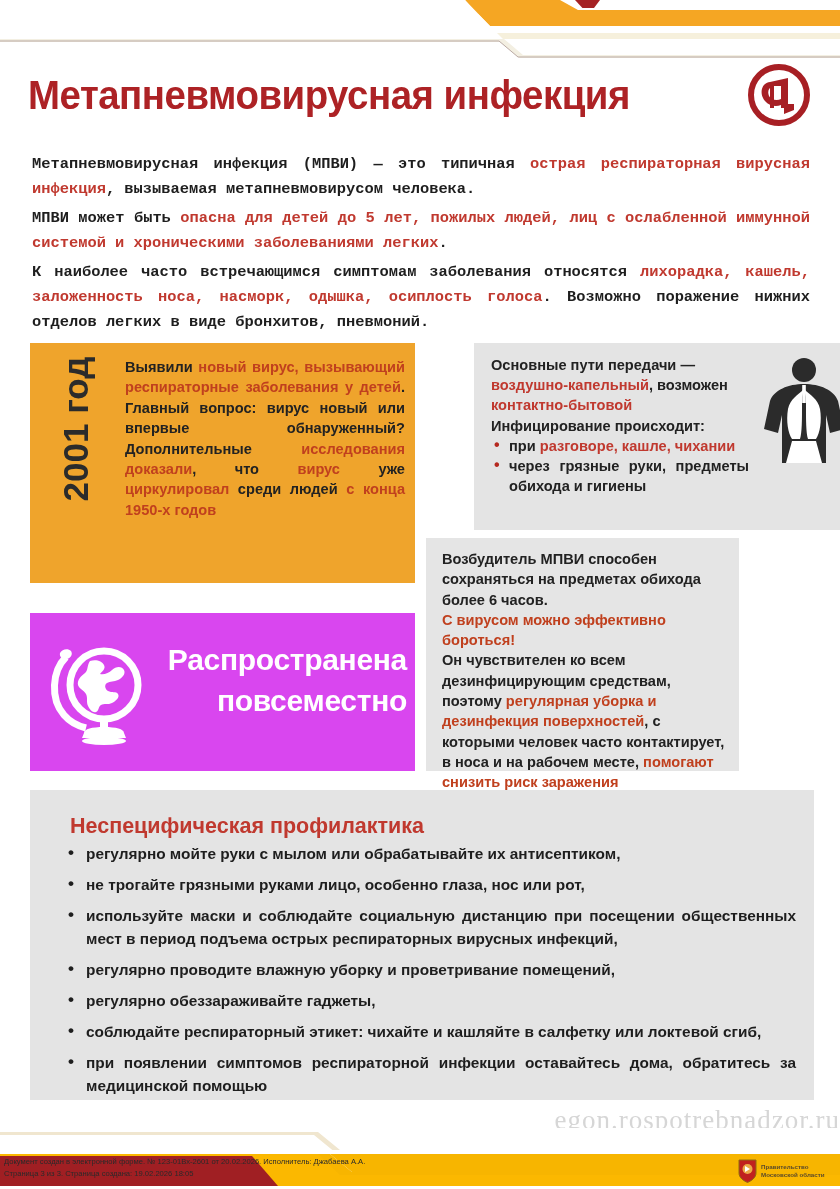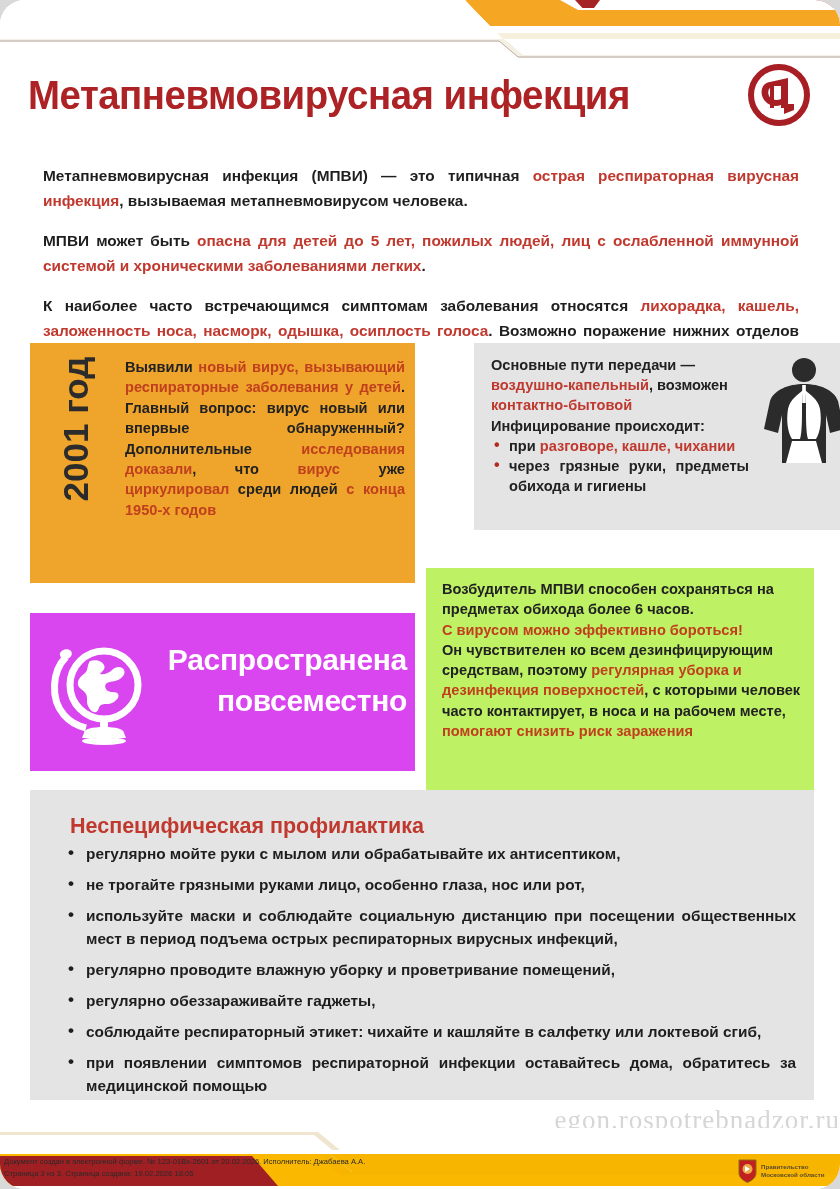--- a/index.html
+++ b/index.html
@@ -8,21 +8,20 @@
     background:#d9d9d9;
     font-family:"Liberation Sans", sans-serif;
     -webkit-font-smoothing:antialiased;
     overflow:hidden;
     position:relative;
   }
   .page{
     position:absolute;left:0;top:0;width:840px;height:1189px;
     background:#ffffff;
     overflow:hidden;
-    border-radius:25px;
   }
 
   
   .topband{position:absolute;left:0;top:0;width:840px;height:60px;overflow:hidden;}
   .topband svg{display:block;}
 
   
   .header{position:absolute;left:28px;top:62px;width:790px;height:66px;}
   .title{
     font-size:40px;font-weight:bold;color:#ad2225;
@@ -31,21 +30,21 @@
     transform:scaleX(.96);transform-origin:left center;
   }
   .logo{position:absolute;right:8px;top:2px;width:62px;height:62px;}
 
   
   .intro{
     position:absolute;left:28px;top:148px;width:786px;
     font-size:15.4px;line-height:25px;color:#1e1e1e;font-weight:bold;
     text-align:justify;
   }
-  .intro p{margin:15px;}
+  .intro p{margin:4px;font-family:Liberation Mono, monospace;}
   .r{color:#c0392f;}
 
   
   .box{position:absolute;box-sizing:border-box;}
 
   
   .box-2001{
     left:30px;top:343px;width:385px;height:240px;
     background:#efa42c;
   }
@@ -74,22 +73,22 @@
   }
   .box-gray ul{margin:0;padding:0 0 0 16px;list-style:none;}
   .box-gray li{position:relative;padding-left:2px;text-align:justify;}
   .box-gray li:before{
     content:"•";position:absolute;left:-13px;top:-1px;color:#b5291f;font-size:16px;
   }
   .torso{position:absolute;right:12px;top:14px;width:92px;height:108px;}
 
   
   .box-orange2{
-    left:426px;top:568px;width:388px;height:233px;
-    background:#bef264;
+    left:426px;top:538px;width:313px;height:233px;
+    background:#e5e5e5;
   }
   .box-orange2 .txt{
     position:absolute;left:16px;top:11px;right:12px;
     font-size:14.6px;line-height:20.3px;font-weight:bold;color:#222;
   }
 
   
   .box-red{
     left:30px;top:613px;width:385px;height:158px;
     background:#d946ef;

